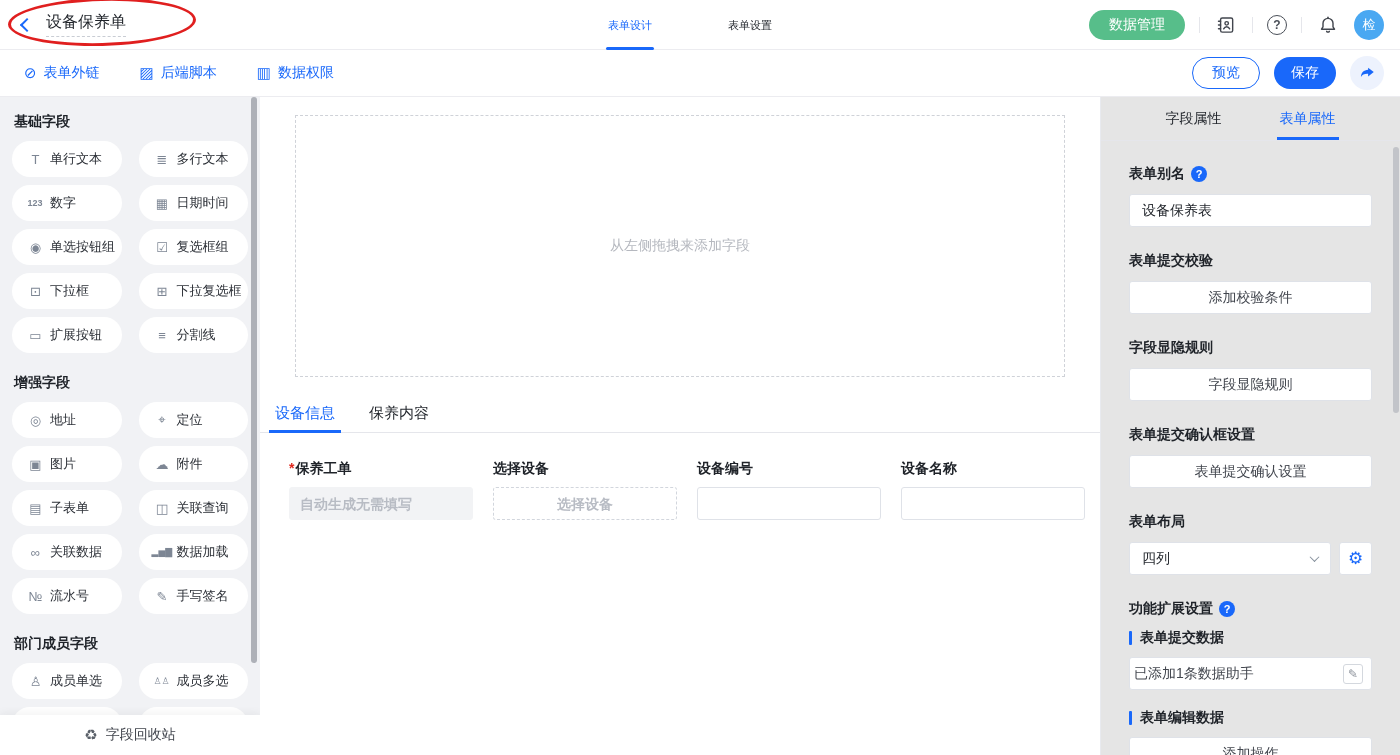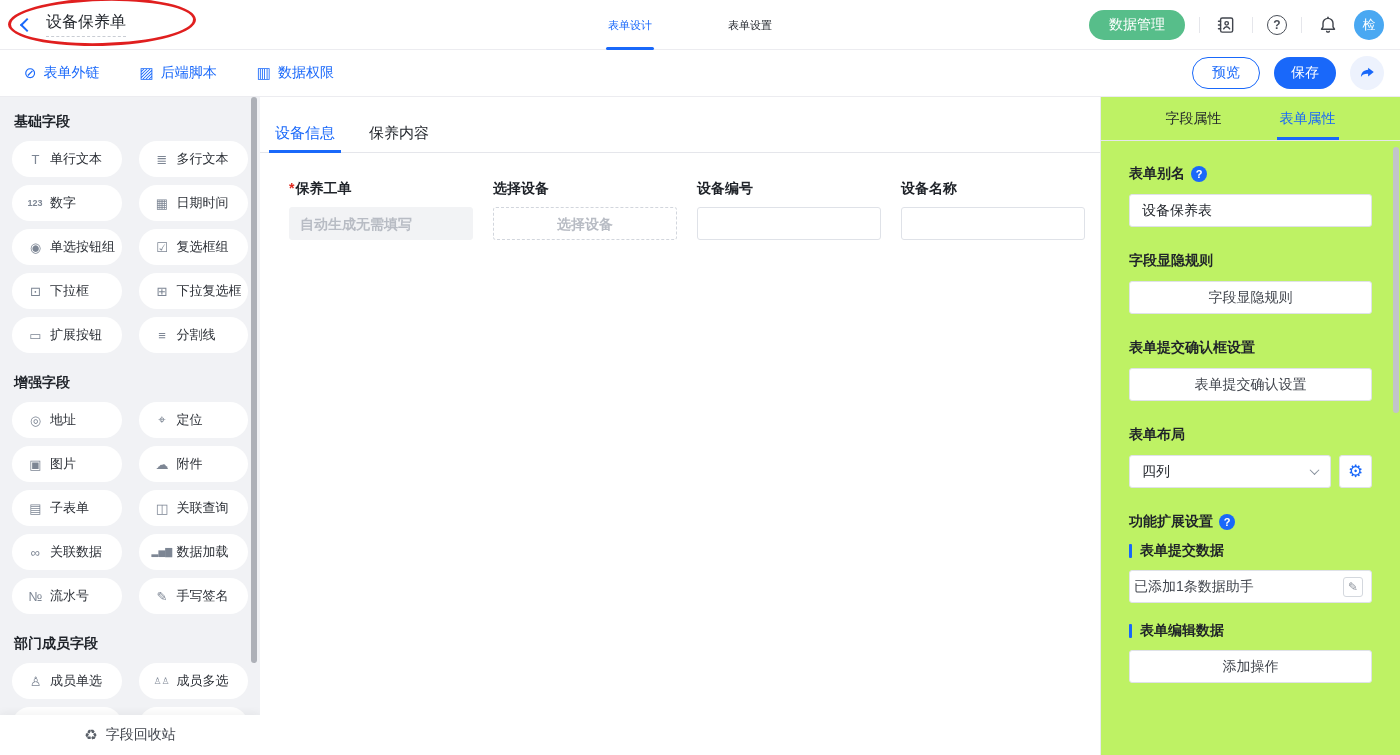--- a/index.html
+++ b/index.html
@@ -74,21 +74,21 @@
   .f-label { font-size:14px; font-weight:bold; color:#1f2329; margin-bottom:9px; }
   .req { color:#e0281e; margin-right:1px; font-weight:bold; }
   .inp { height:33px; border:1px solid #dfe2e8; border-radius:3px; background:#fff; font-size:14px;
          padding:0 10px; color:#1f2329; width:100%; font-family:inherit; outline:none;font-weight:bold; }
   .inp::placeholder { color:#b8bcc4; }
   .inp.disabled { background:#f2f3f5; border-color:#f2f3f5; }
   .inp.dashed { border:1px dashed #d2d6dd; text-align:center; }
   .row2 { margin-top:28px; }
 
   
-  .panel { position:absolute; left:1100px; top:97px; width:300px; height:658px; background:#bef264;
+  .panel { position:absolute; left:1100px; top:97px; width:300px; height:658px; background:#e5e5e5;
            border-left:1px solid #e8eaef; overflow:hidden; }
   .p-tabs { height:44px; border-bottom:1px solid #e5e6eb; display:flex; justify-content:center; gap:58px; }
   .p-tab { font-size:14px; color:#1f2329; display:flex; align-items:center; cursor:pointer; position:relative; }
   .p-tab.active { color:#1968fa; }
   .p-tab.active::after { content:""; position:absolute; left:-3px; right:-3px; bottom:0; height:3px; background:#1968fa; }
   .p-body { padding:24px 28px 0 28px; }
   .p-group { margin-bottom:25px; }
   .p-label { font-size:14px; font-weight:bold; color:#1f2329; margin-bottom:11px; display:flex; align-items:center; gap:6px;text-align:right; }
   .help-dot { width:16px; height:16px; border-radius:50%; background:#1968fa; color:#fff; font-size:11px; font-weight:bold;
               display:flex; align-items:center; justify-content:center; cursor:pointer; flex:none; }
@@ -283,20 +283,23 @@
     </div>
   </div>
   <div class="sb-thumb"></div>
   <div class="recycle-bar">
     <span class="lg">♻</span>
     <span>字段回收站</span>
   </div>
 </div>
 
 <div class="canvas">
+  <div class="dropzone">
+    <span class="dropzone-hint">从左侧拖拽来添加字段</span>
+  </div>
   <div class="cv-tabs">
     <div class="cv-tab active">设备信息</div>
     <div class="cv-tab">保养内容</div>
   </div>
   <div class="fields-grid">
     <div class="field">
       <div class="f-label"><span class="req">*</span><span>保养工单</span></div>
       <input class="inp disabled" disabled="" placeholder="自动生成无需填写" style="">
     </div>
     <div class="field">
@@ -322,20 +325,24 @@
   <div class="p-body">
 
     <div class="p-group">
       <div class="p-label">
         <span>表单别名</span>
         <span class="help-dot">?</span>
       </div>
       <input class="ctl" value="设备保养表" style="">
     </div>
 
+    <div class="p-group">
+      <div class="p-label">表单提交校验</div>
+      <button class="pbtn">添加校验条件</button>
+    </div>
 
     <div class="p-group">
       <div class="p-label">字段显隐规则</div>
       <button class="pbtn">字段显隐规则</button>
     </div>
 
     <div class="p-group">
       <div class="p-label">表单提交确认框设置</div>
       <button class="pbtn">表单提交确认设置</button>
     </div>

